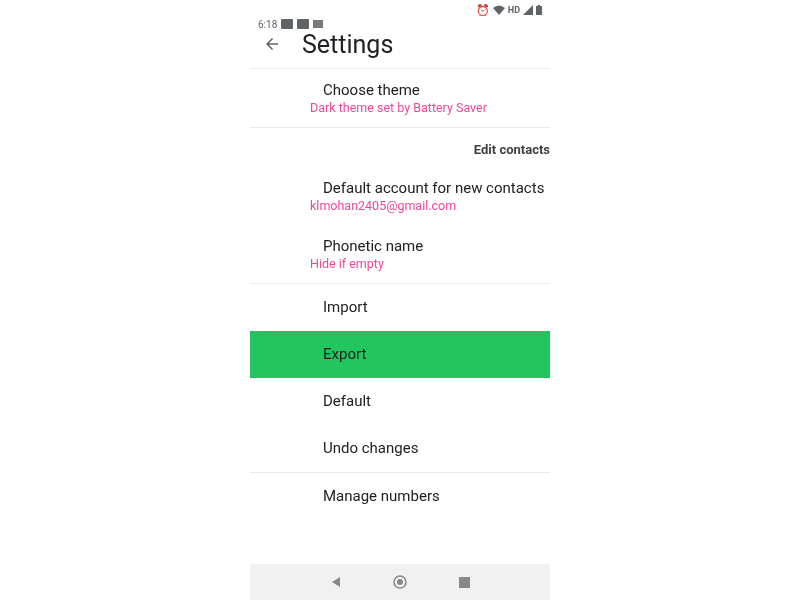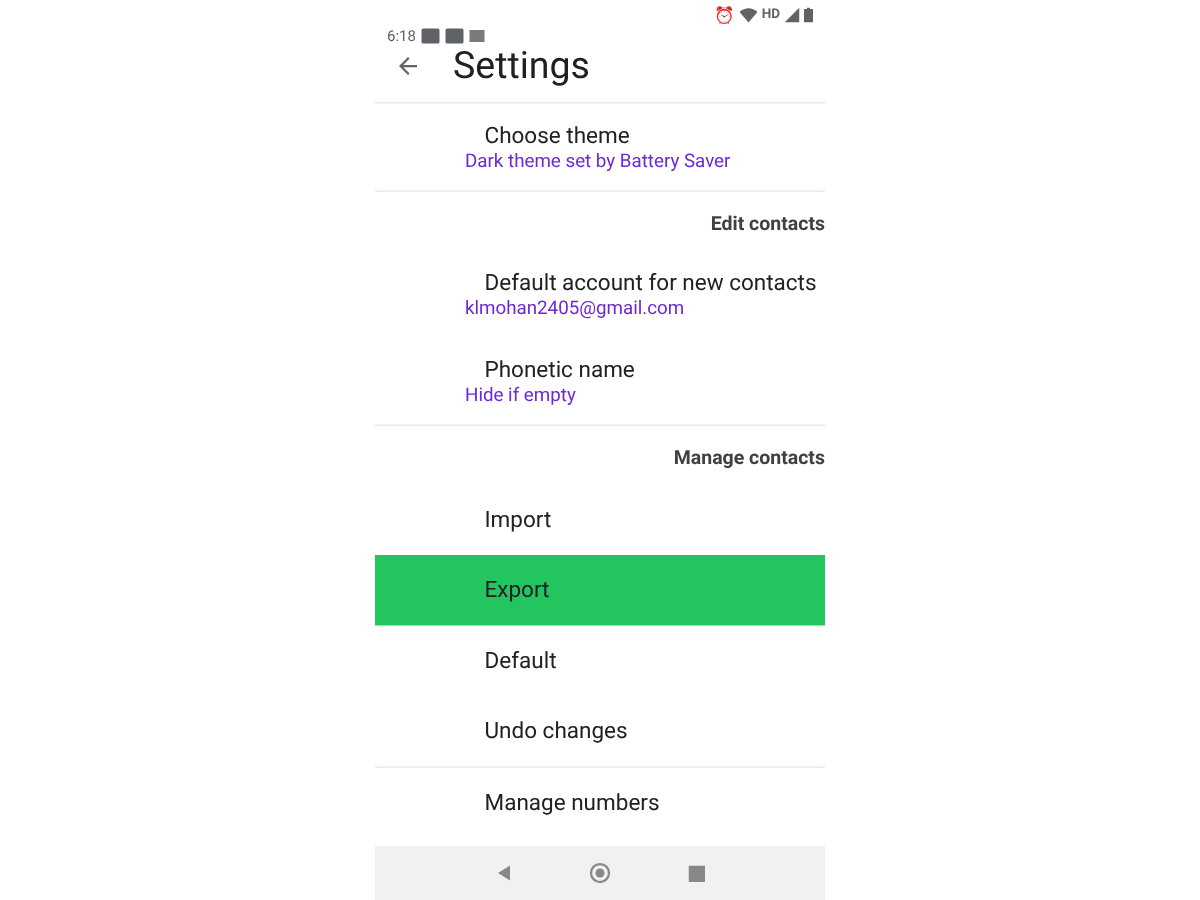--- a/index.html
+++ b/index.html
@@ -88,21 +88,21 @@
       padding: 14px 0 14px 60px;
     }
     .item-primary {
       font-size: 15px;
       color: #202124;
       margin-bottom: 1px;
       margin-left: 13px;
     }
     .item-secondary {
       font-size: 12.5px;
-      color: #6d28d9;
+      color: #ec4899;
     }
     .section-header {
       font-size: 13px;
       font-weight: 700;
       color: #404040;
       padding: 14px 0 10px 60px;
       text-align: right;
     }
     .highlighted {
       background: #22c55e;
@@ -179,21 +179,20 @@
       <div class="item-primary">Default account for new contacts</div>
       <div class="item-secondary">klmohan2405@gmail.com</div>
     </div>
 
     <div class="list-item">
       <div class="item-primary">Phonetic name</div>
       <div class="item-secondary">Hide if empty</div>
     </div>
     <div class="divider"></div>
 
-    <div class="section-header">Manage contacts</div>
 
     <div class="list-item single">
       <div class="item-primary">Import</div>
     </div>
 
     <div class="list-item single highlighted">
       <div class="item-primary">Export</div>
     </div>
 
     <div class="list-item single">

